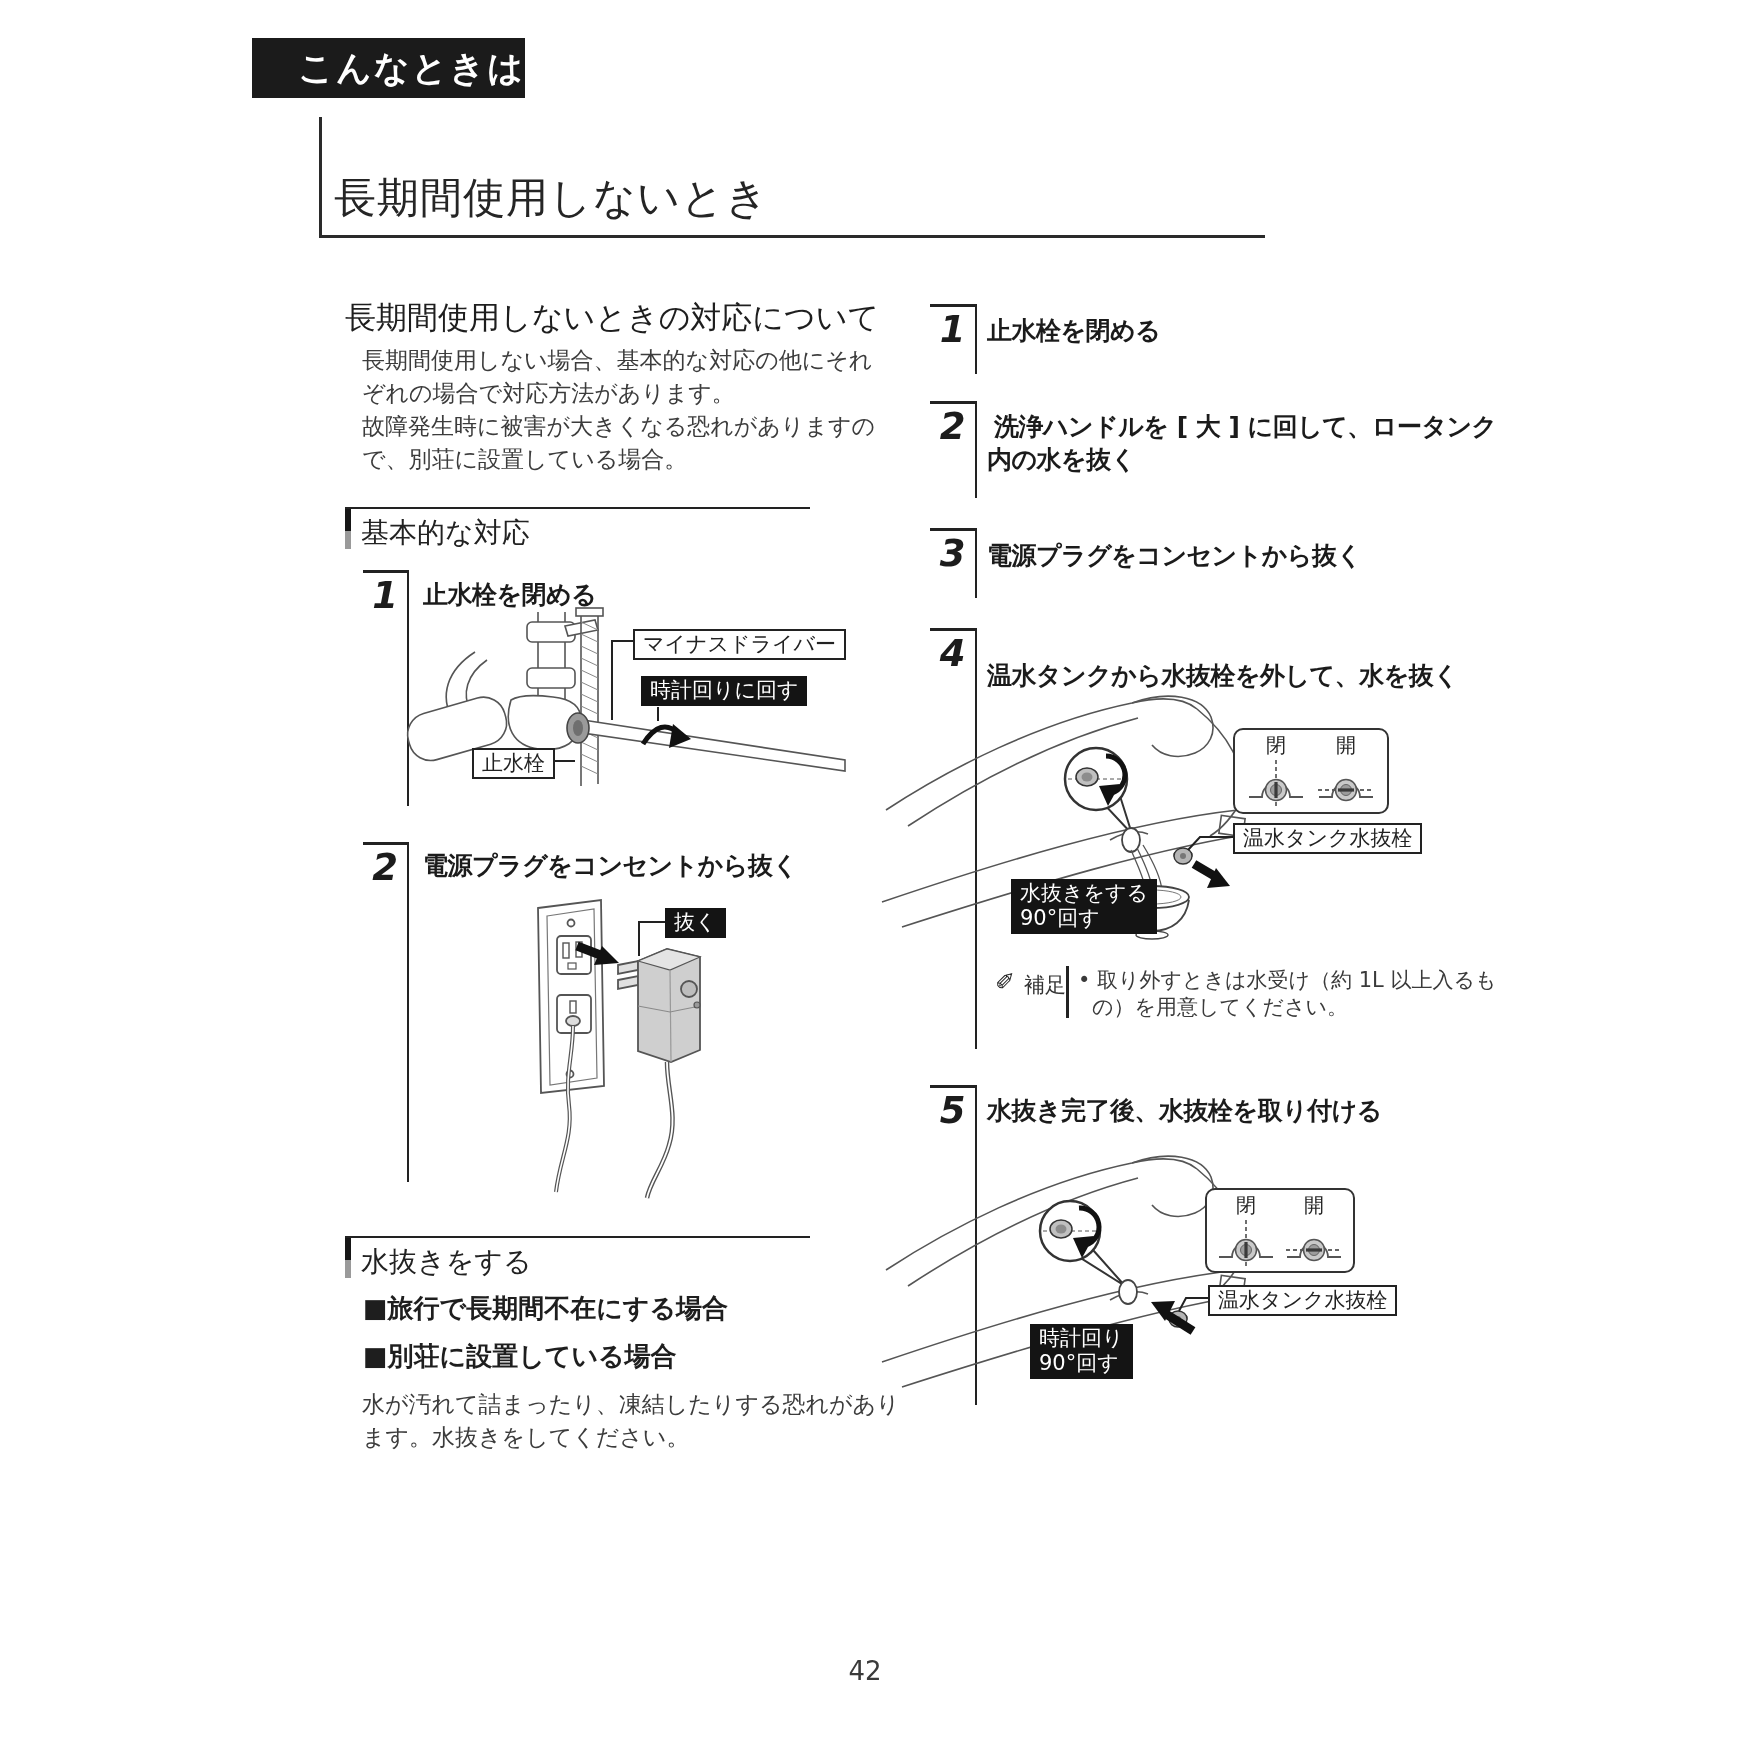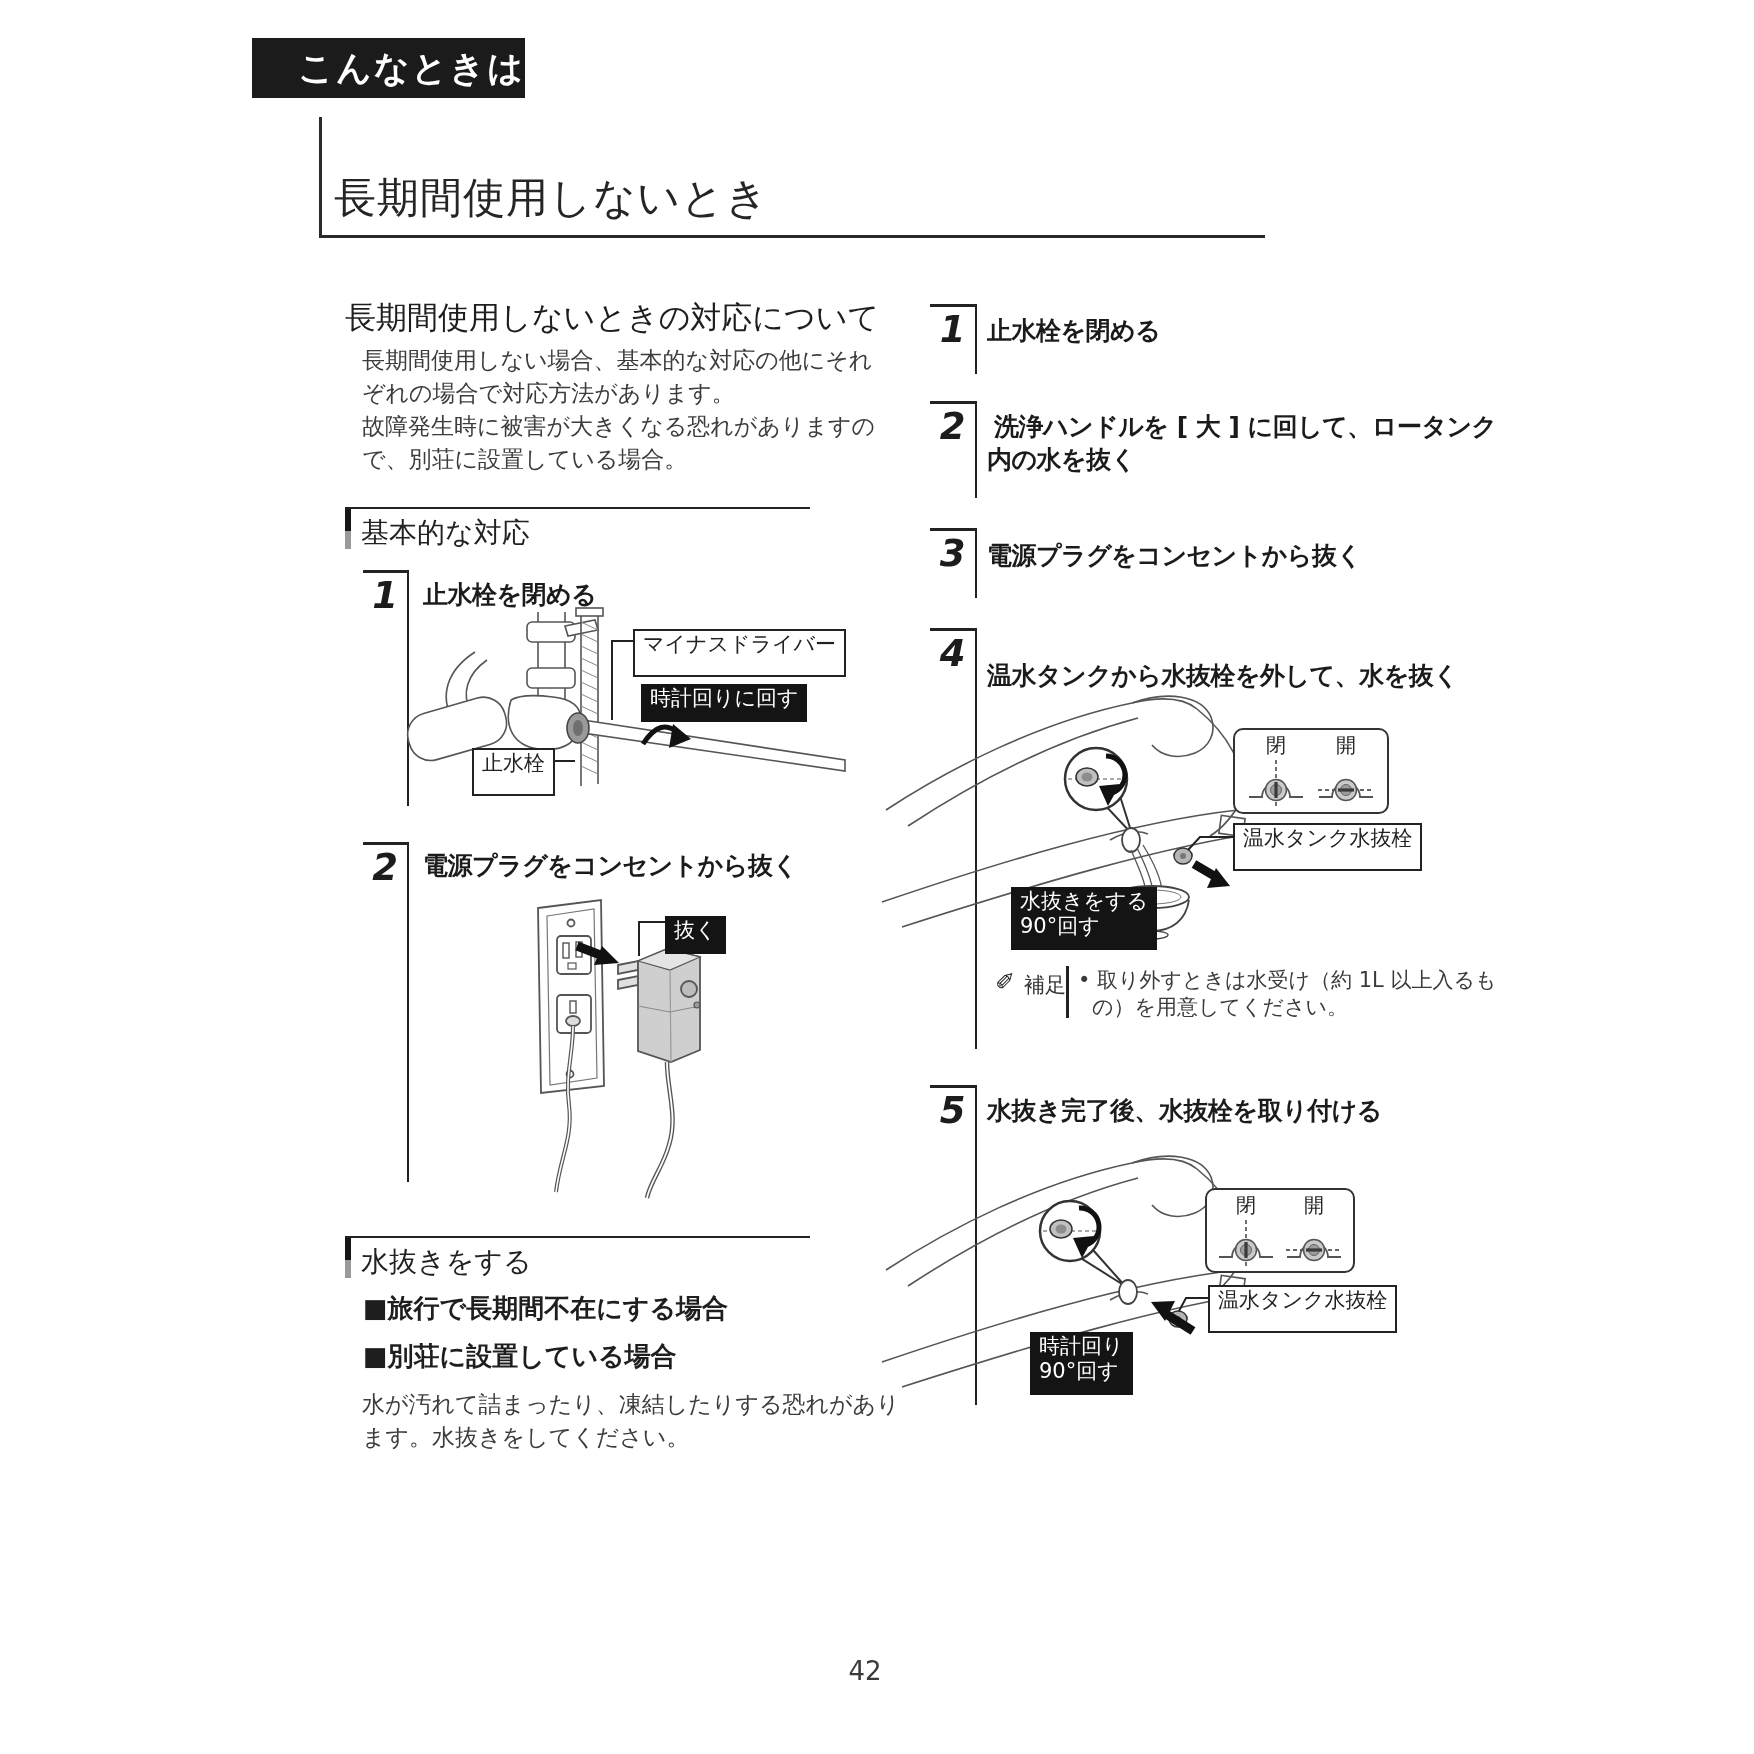--- a/index.html
+++ b/index.html
@@ -15,23 +15,23 @@
   .body-t{position:absolute;font-size:23px;line-height:33px;color:#3c3c3c;white-space:nowrap;}
   .sec-rule{position:absolute;height:2px;background:#222;}
   .sec-bar{position:absolute;width:6px;height:40px;background:linear-gradient(#161616 0 55%,#9a9a9a 55% 100%);}
   .sec-t{position:absolute;font-size:28px;color:#222;white-space:nowrap;}
   .step{position:absolute;border-top:3px solid #222;border-right:2.5px solid #222;box-sizing:border-box;}
   .step .n{display:block;font-style:italic;font-weight:bold;font-size:37px;color:#1c1c1c;
            text-align:center;padding-top:1px;}
   .step-h{position:absolute;font-weight:bold;font-size:25px;color:#1b1b1b;letter-spacing:-0.5px;white-space:nowrap;}
   .bullet-h{position:absolute;font-weight:bold;font-size:26px;color:#1e1e1e;white-space:nowrap;}
   .box-label{position:absolute;border:2px solid #222;background:#fff;color:#222;font-size:21px;
-             line-height:1.15;padding:1px 8px 19px;white-space:nowrap;}
+             line-height:1.15;padding:1px 8px 2px;white-space:nowrap;}
   .black-label{position:absolute;background:#141414;color:#fff;font-size:21px;line-height:1.2;
-               padding:2px 9px 11px;white-space:nowrap;margin-top:8px;}
+               padding:2px 9px 3px;white-space:nowrap;}
   .inset{position:absolute;border:2px solid #333;border-radius:10px;background:#fff;
          display:flex;justify-content:space-evenly;box-sizing:border-box;padding-top:3px;}
   .inset .cell{display:flex;flex-direction:column;align-items:center;}
   .inset .lbl{font-size:20px;color:#222;line-height:1.2;}
   .note-icon{position:absolute;font-size:24px;color:#222;}
   .note-lbl{position:absolute;font-size:21px;color:#333;white-space:nowrap;}
   .note-bar{position:absolute;width:3px;background:#222;}
   .note-line{position:absolute;font-size:21px;color:#3a3a3a;white-space:nowrap;line-height:27px;}
   .pagenum{position:absolute;left:840px;top:1656px;width:50px;text-align:center;font-size:26px;color:#3a3a3a;}
   svg{position:absolute;overflow:visible;}

